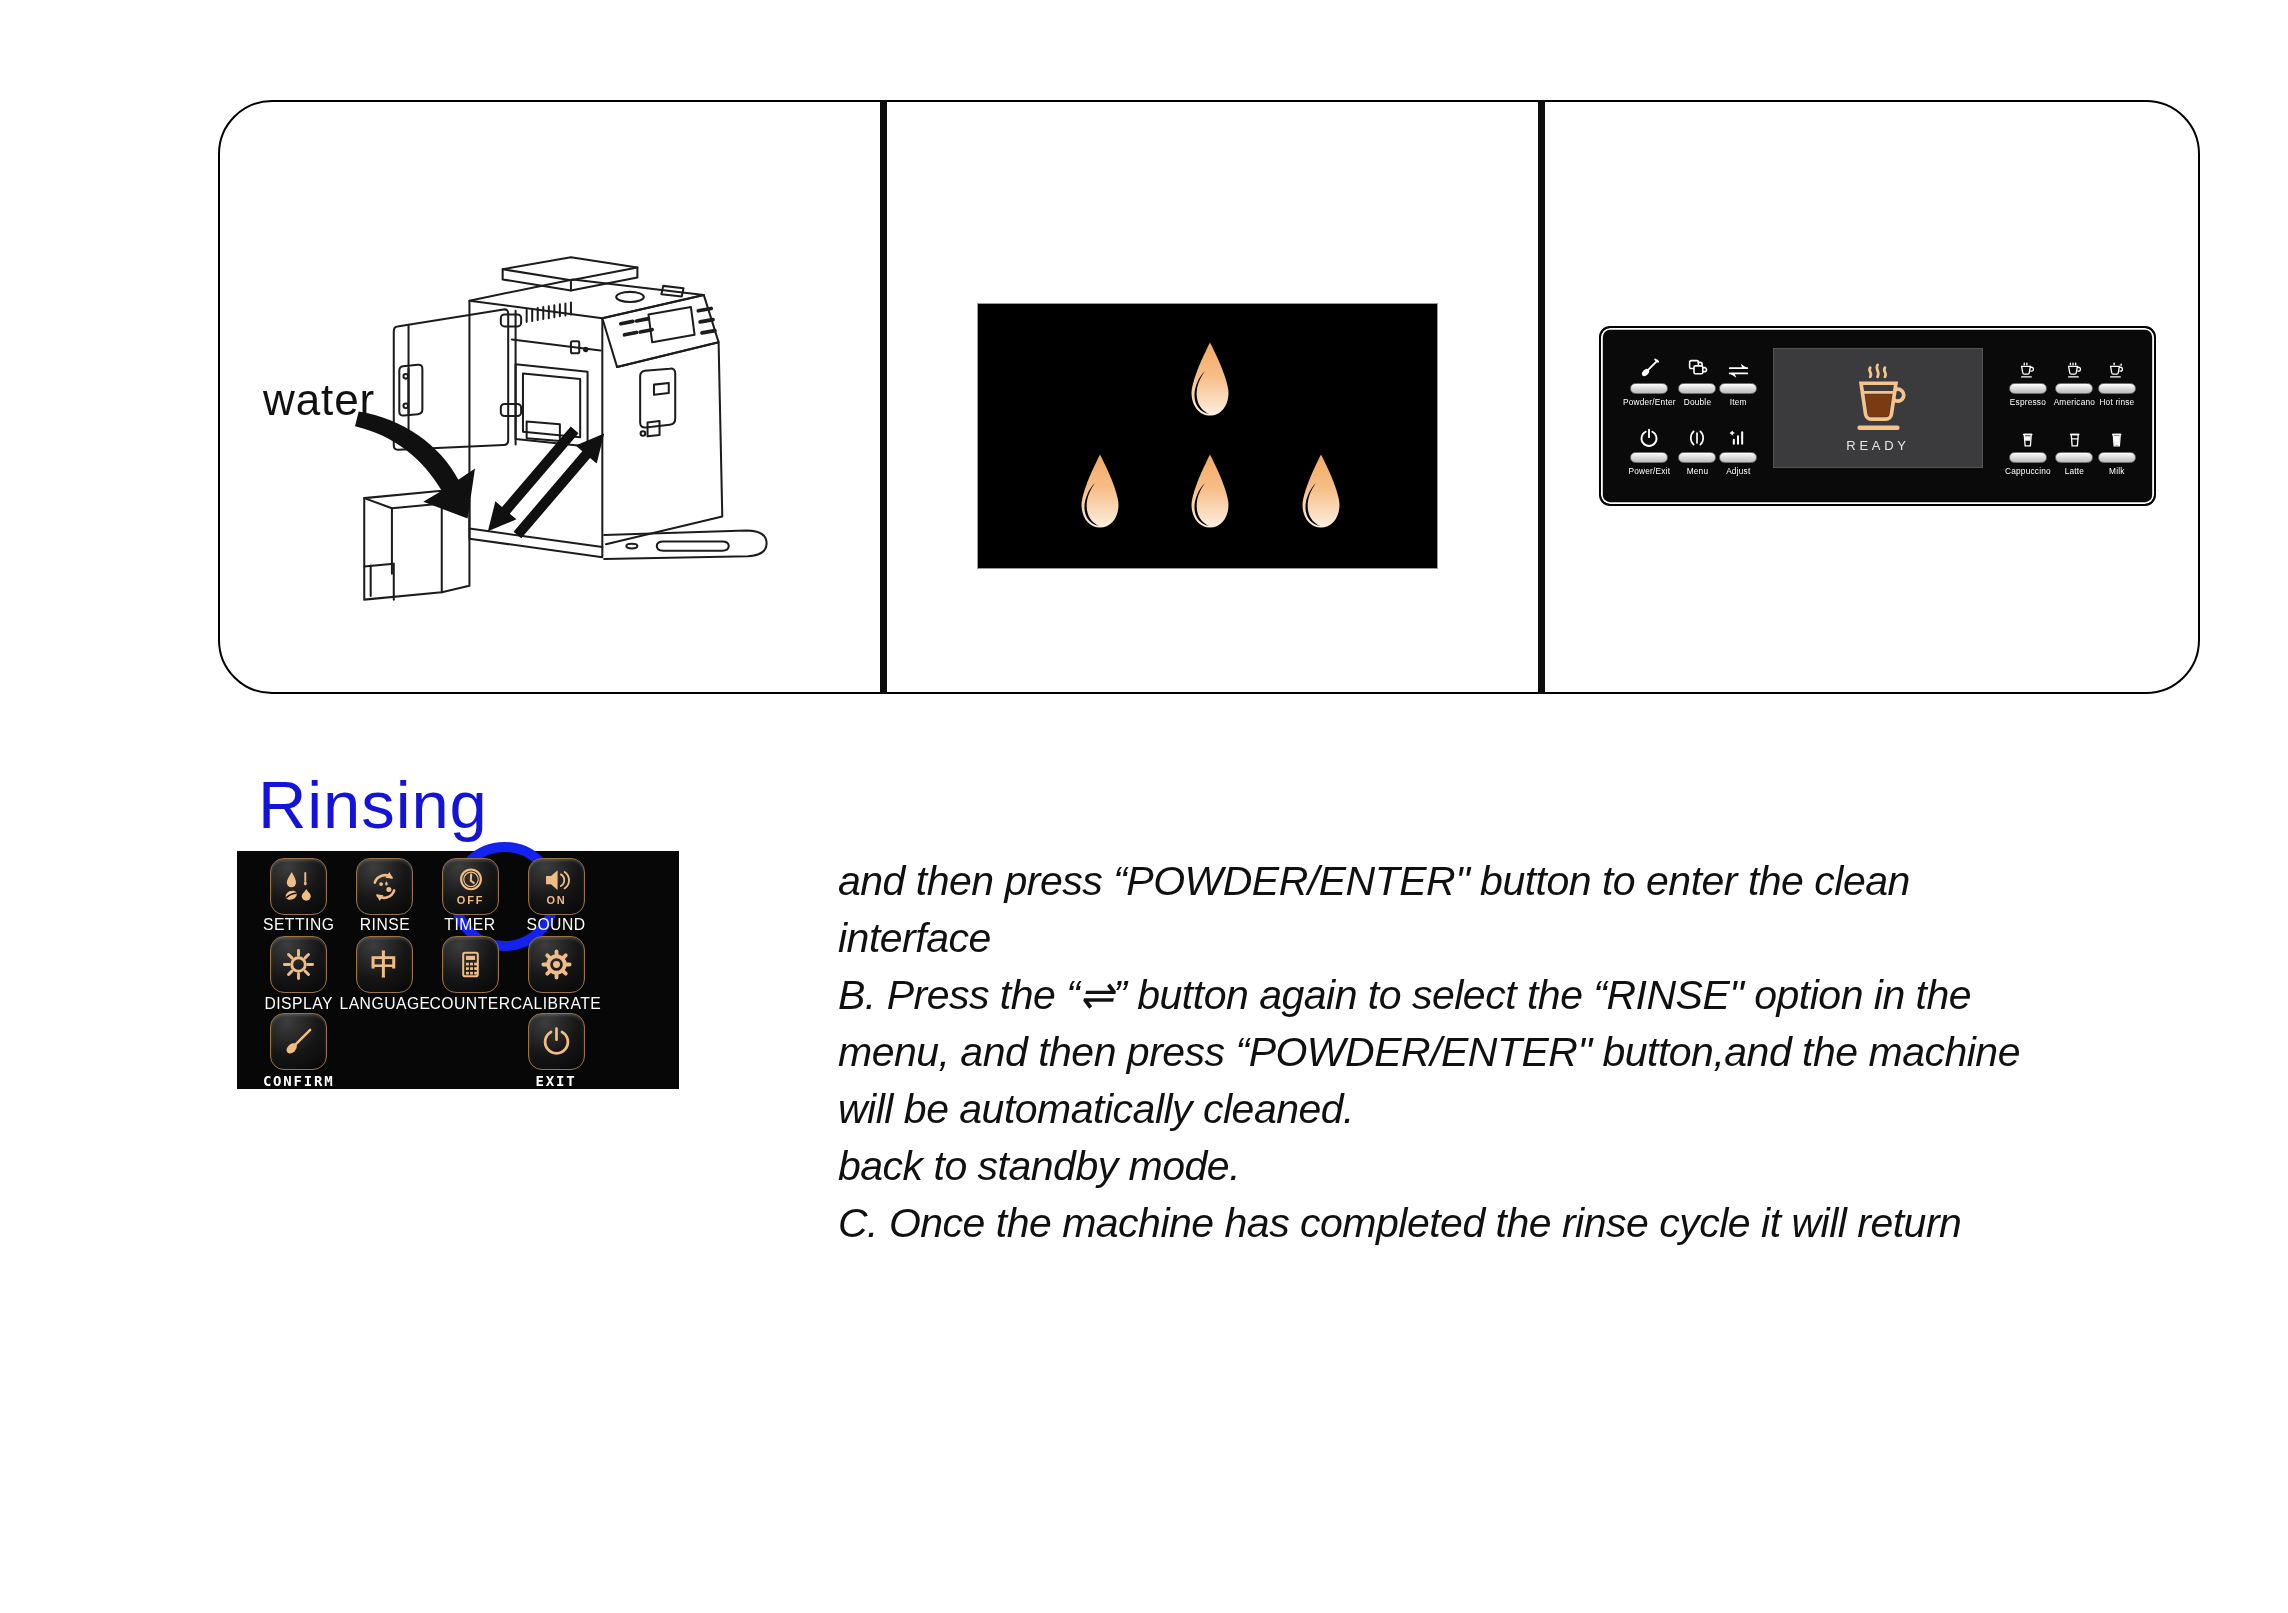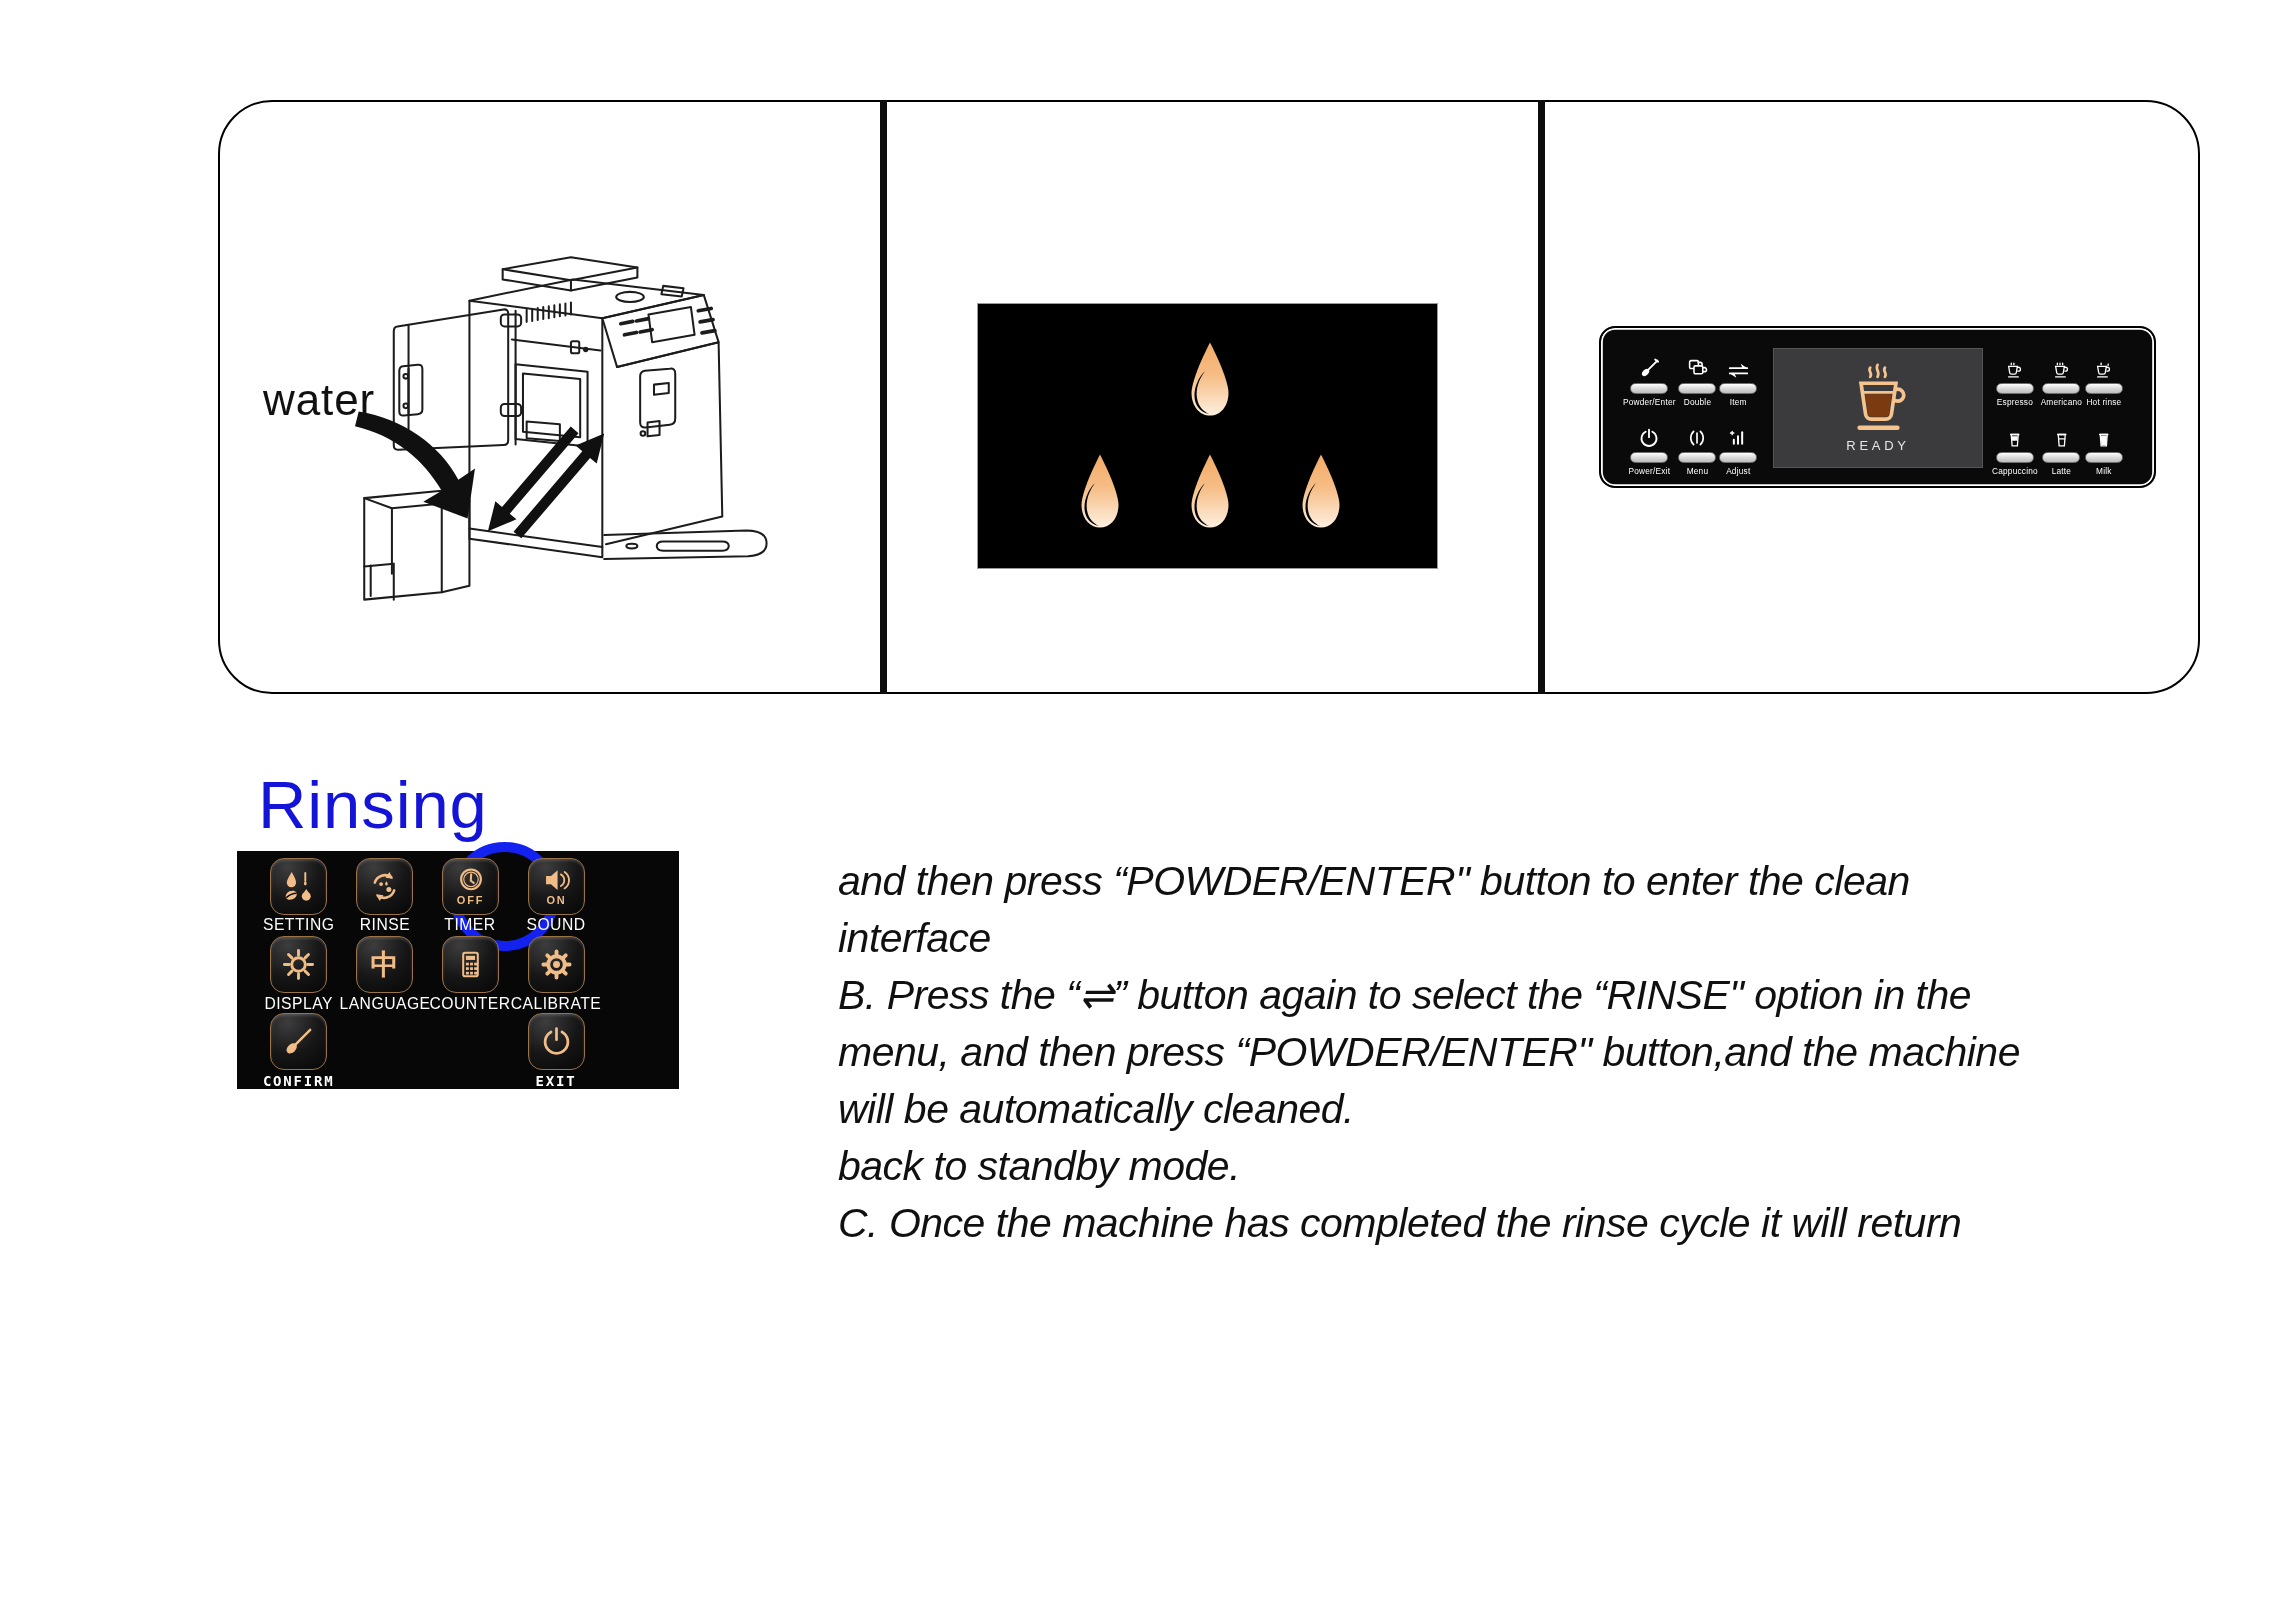--- a/index.html
+++ b/index.html
@@ -28,26 +28,26 @@
   .machine{left:185px;top:129px;width:591px;height:526px;}
   .ln{stroke:#1c1c1c;stroke-width:2.2;stroke-linejoin:round;stroke-linecap:round;}
   .ln .thick{stroke-width:4;}
   .water-label{left:215px;top:375px;font-size:44px;color:#111;letter-spacing:0.9px;}
 
   
   .drops-panel{left:929px;top:303px;width:461px;height:266px;background:#000;border:0.9px solid #9a9a9a;}
   .drop{position:absolute;width:42px;height:81px;}
 
   
-  .cpanel{left:1551px;top:326px;width:557px;height:162px;background:#0a0a0a;border:2.8px solid #000;
-          border-radius:16px;box-shadow:inset 0 0 0 1.8px #fff;}
+  .cpanel{left:1551px;top:326px;width:557px;height:180px;background:#0a0a0a;border:2.8px solid #000;
+          border-radius:11px;box-shadow:inset 0 0 0 1.8px #fff;}
   .cp-grid{position:absolute;display:grid;grid-template-columns:repeat(3,1fr);grid-template-rows:1fr 1fr;
            column-gap:2.8px;row-gap:5.5px;}
   .cp-left{left:22px;top:14.8px;width:122px;height:133px;}
-  .cp-right{left:391px;top:14.8px;width:127px;height:133px;}
+  .cp-right{left:404px;top:14.8px;width:127px;height:133px;}
   .cp-cell{display:flex;flex-direction:column;align-items:center;justify-content:flex-end;}
   .cp-ico{height:24px;display:flex;align-items:flex-end;justify-content:center;margin-bottom:3.7px;}
   .cp-pill{width:38px;height:11px;border-radius:6.5px;border:0.9px solid #6f6f6f;
            background:linear-gradient(180deg,#ffffff 0%,#dedede 45%,#bdbdbd 100%);}
   .cp-label{margin-top:2.8px;font-size:8.3px;color:#fff;white-space:nowrap;letter-spacing:0.2px;}
   .cp-screen{left:172px;top:20px;width:210px;height:120px;background:var(--screen-bg);
              display:flex;flex-direction:column;align-items:center;justify-content:center;border:0.9px solid #555;}
   .cp-ready{margin-top:6.5px;color:#e6e6e6;font-size:13px;letter-spacing:3.7px;}
   .cup-stroke{stroke:var(--cup-amber);}
   .cup-fill{fill:var(--cup-amber);}

